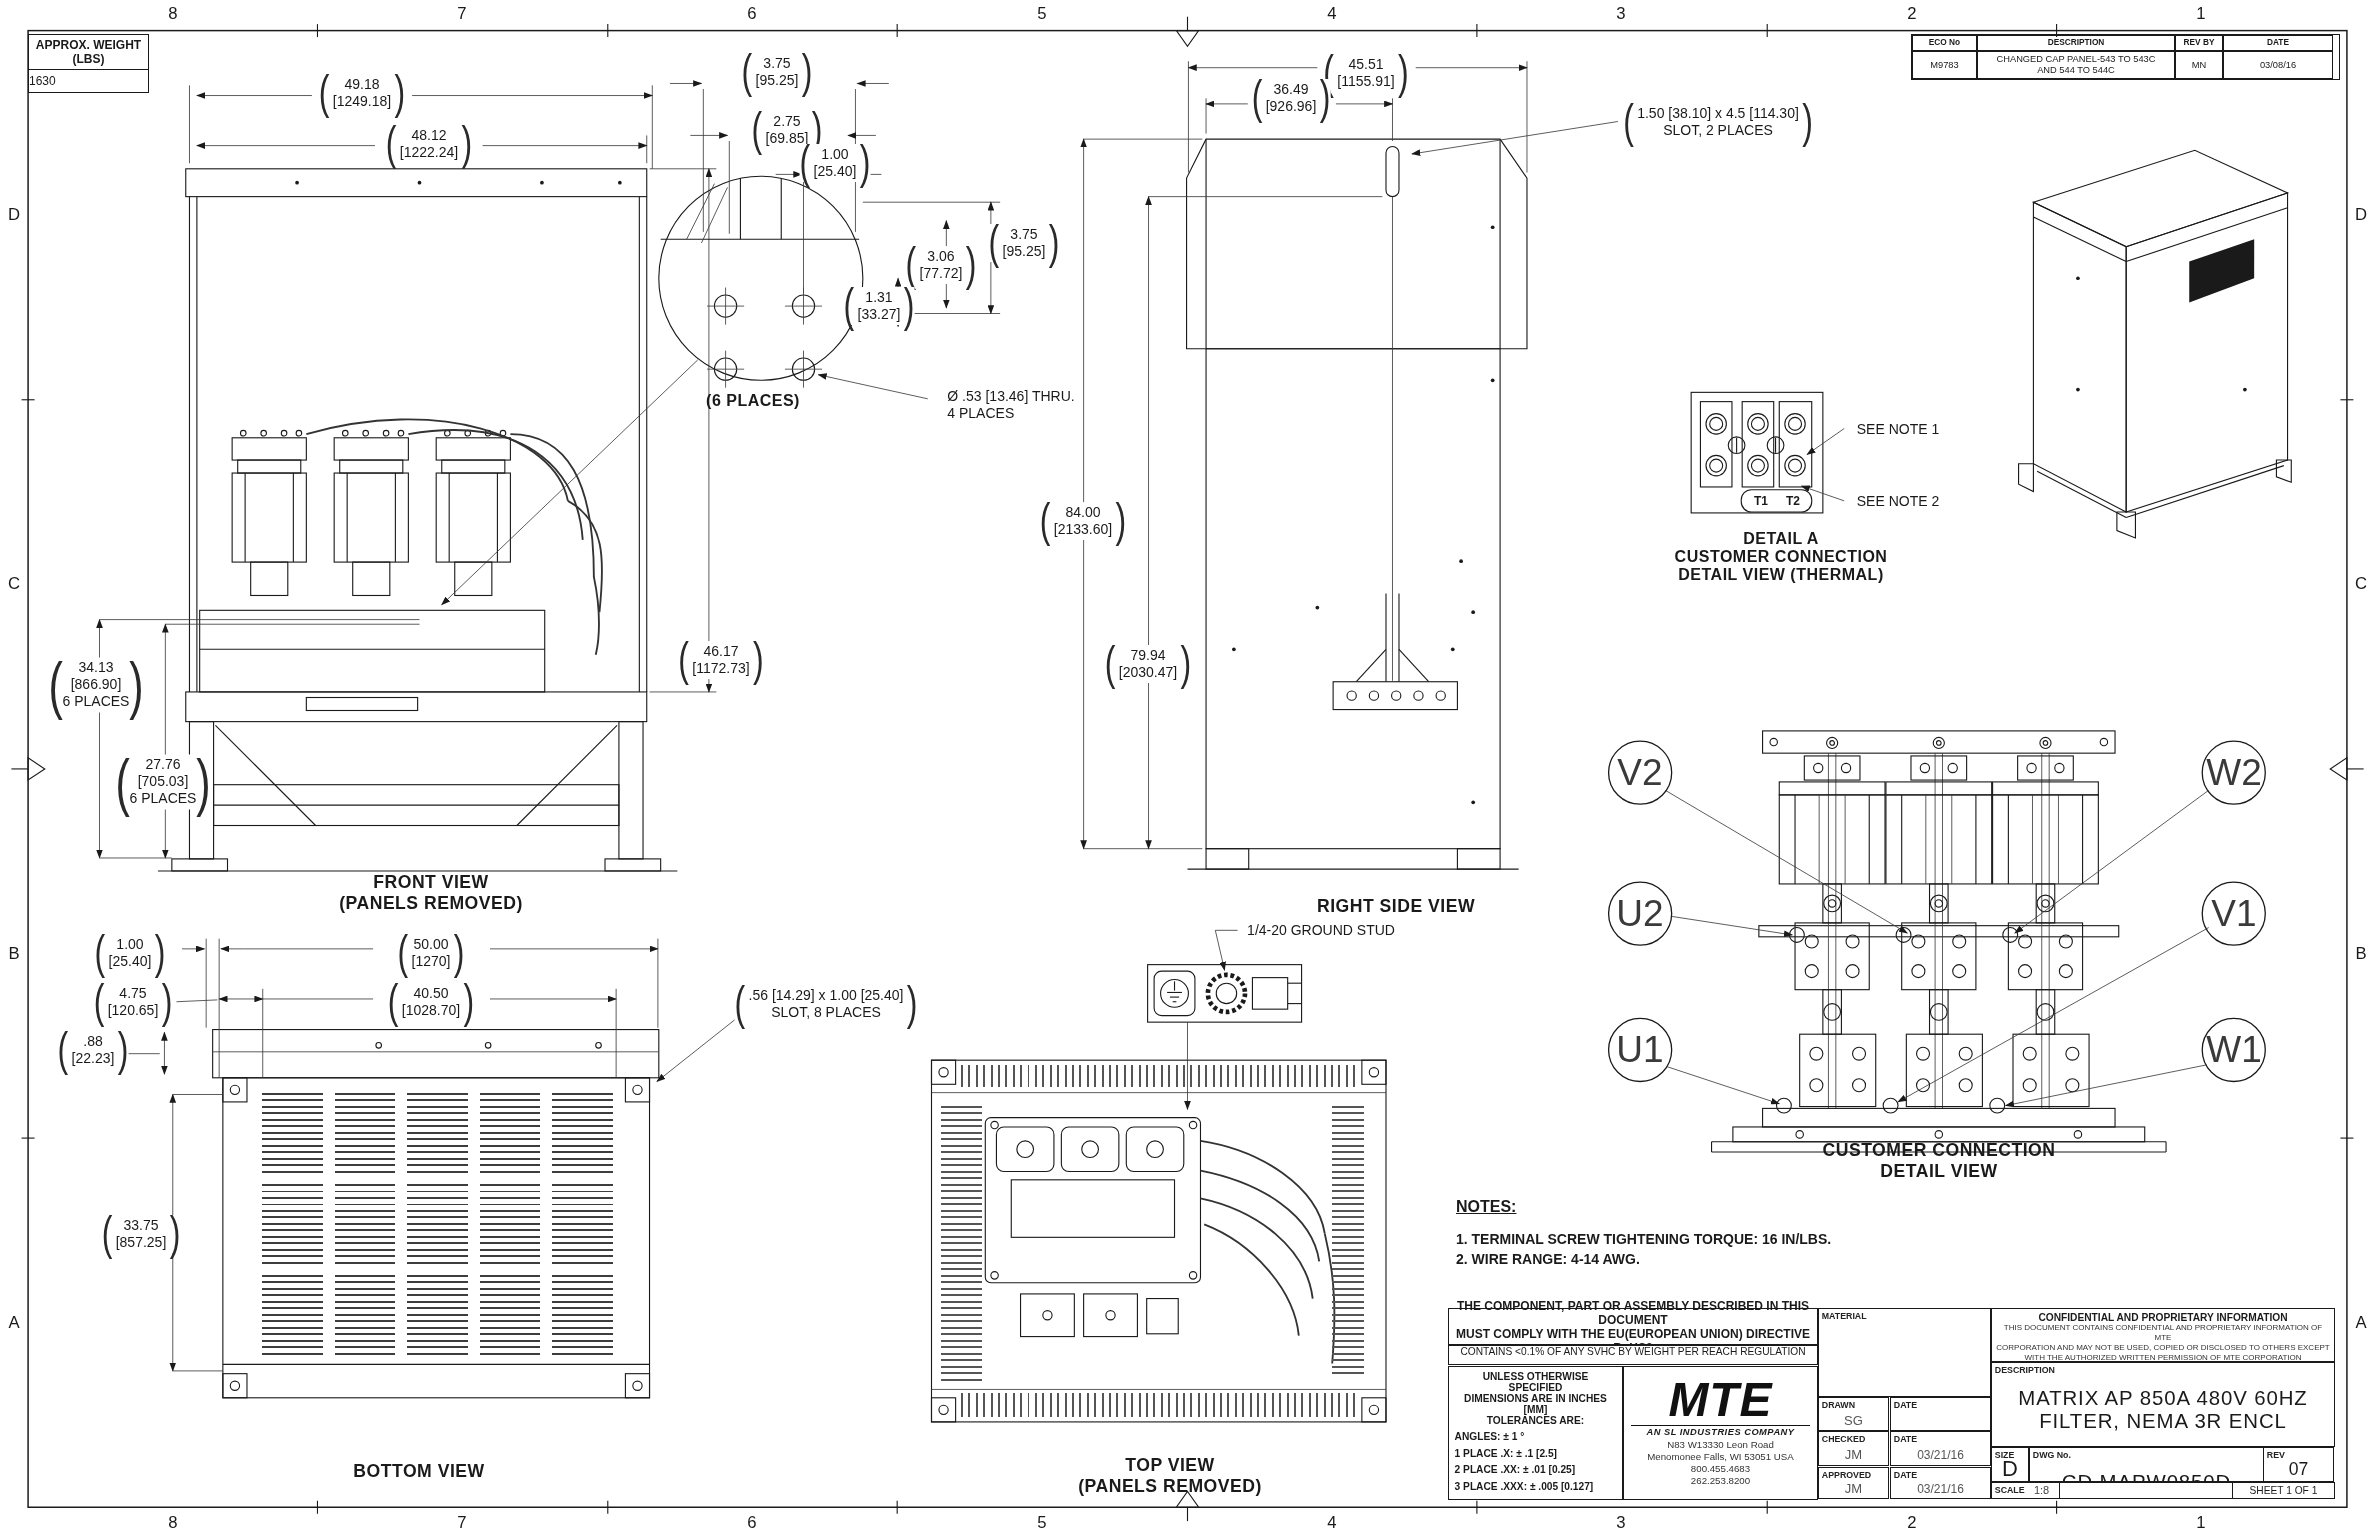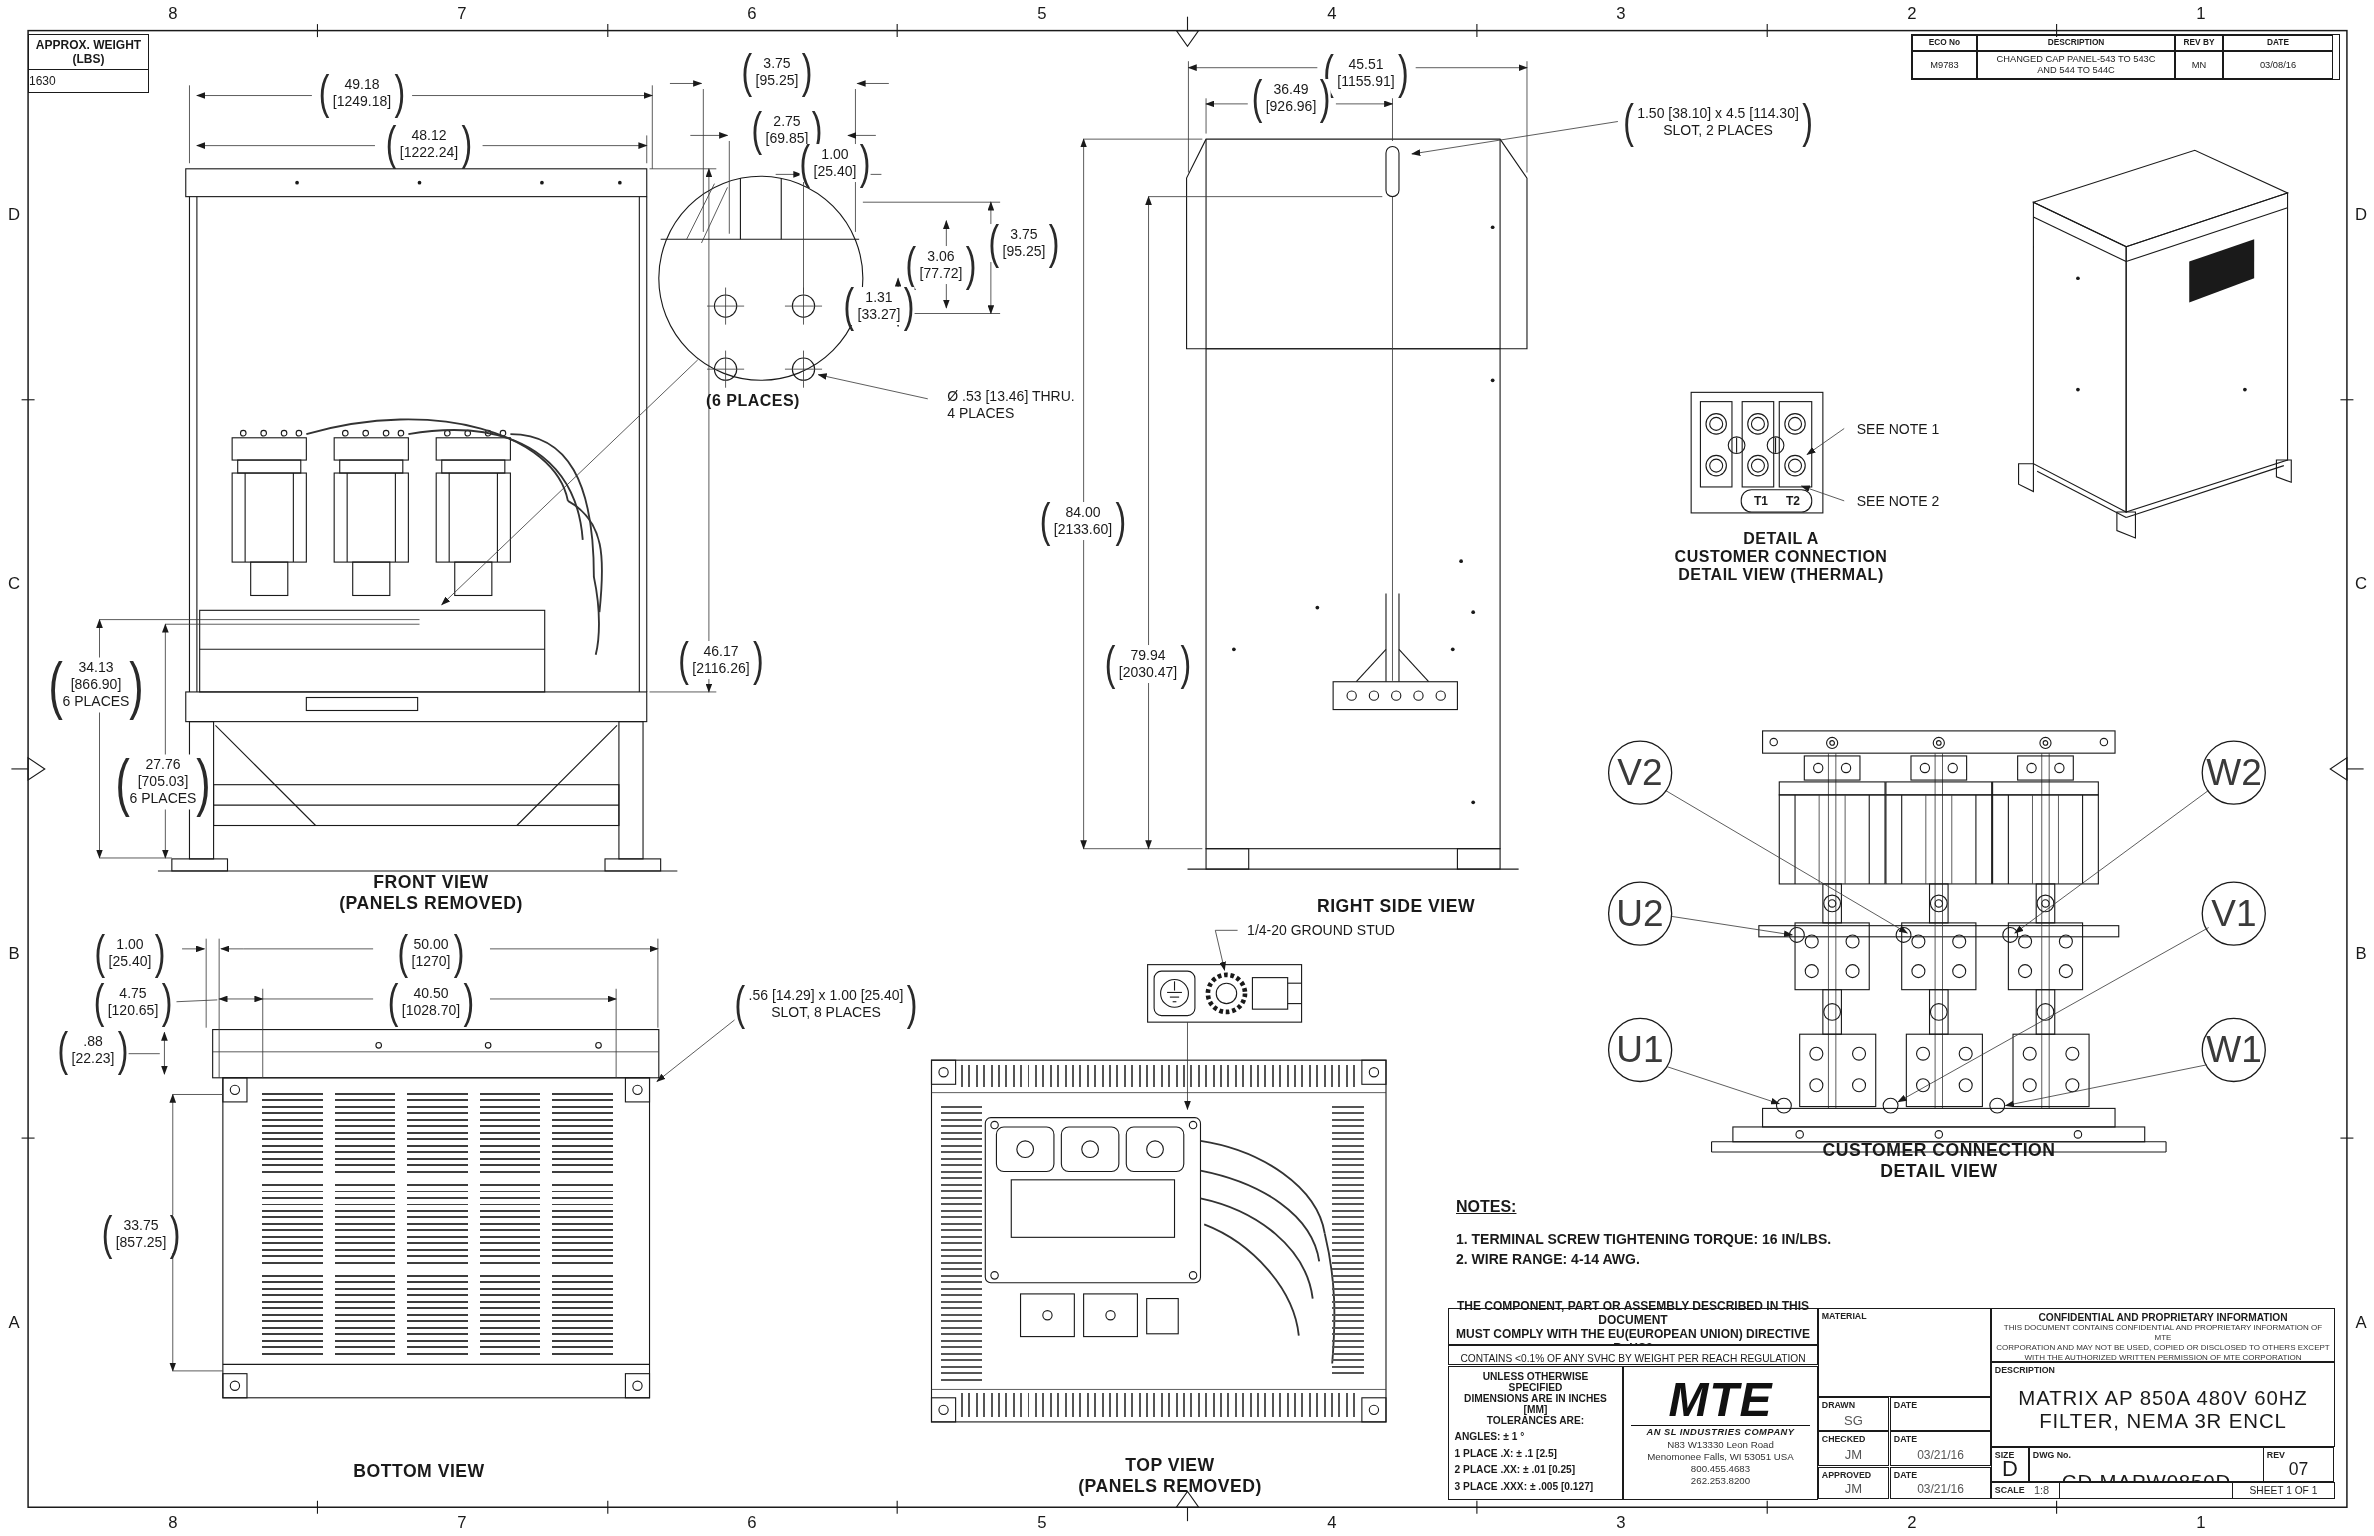--- a/index.html
+++ b/index.html
@@ -501,21 +501,21 @@
 AND 544 TO 544C</div>
   <div class="vl">MN</div>
   <div class="vl">03/08/16</div>
 </div>
 
 <div class="dim" style="left:362px;top:93px">49.18
 [1249.18]</div>
 <div class="dim" style="left:429px;top:144px">48.12
 [1222.24]</div>
 <div class="dim" style="left:721px;top:660px">46.17
-[2116.26]</div>
+[1172.73]</div>
 <div class="dim dim3" style="left:96px;top:685px">34.13
 [866.90]
 6 PLACES</div>
 <div class="dim dim3" style="left:163px;top:782px">27.76
 [705.03]
 6 PLACES</div>
 <div class="cap" style="left:431px;top:893px">FRONT VIEW
 (PANELS REMOVED)</div>
 
 <div class="dim" style="left:777px;top:72px">3.75
@@ -587,21 +587,21 @@
   <div class="nt">NOTES:</div>
   <div class="ni">1.  TERMINAL SCREW TIGHTENING TORQUE: 16 IN/LBS.</div>
   <div class="ni">2.  WIRE RANGE: 4-14 AWG.</div>
 </div>
 
 <div id="tb">
   <div class="cell" style="left:0;top:0;width:370px;height:37px;display:flex;align-items:center;justify-content:center">
     <div class="tb-val smbold">THE COMPONENT, PART OR ASSEMBLY DESCRIBED IN THIS DOCUMENT
 MUST COMPLY WITH THE EU(EUROPEAN UNION) DIRECTIVE RoHS2</div>
   </div>
-  <div class="cell" style="left:0;top:37px;width:370px;height:20.4px;display:flex;align-items:flex-end;justify-content:center">
+  <div class="cell" style="left:0;top:37px;width:370px;height:20.4px;display:flex;align-items:flex-start;justify-content:center">
     <div class="tb-val" style="font-size:10.2px">CONTAINS &lt;0.1% OF ANY SVHC BY WEIGHT PER REACH REGULATION</div>
   </div>
   <div class="cell" style="left:0;top:58px;width:175px;height:134px;padding:3.7px 5.6px;box-sizing:border-box">
     <div class="tb-val" style="font-size:10.2px;font-weight:bold">UNLESS OTHERWISE SPECIFIED
 DIMENSIONS ARE IN INCHES [MM]
 TOLERANCES ARE:</div>
     <div style="font-size:10.2px;font-weight:bold;margin-top:5.6px">ANGLES: ± 1 °</div>
     <div style="font-size:10.2px;font-weight:bold;margin-top:5.6px">1 PLACE .X: ± .1 [2.5]</div>
     <div style="font-size:10.2px;font-weight:bold;margin-top:5.6px">2 PLACE .XX: ± .01 [0.25]</div>
     <div style="font-size:10.2px;font-weight:bold;margin-top:5.6px">3 PLACE .XXX: ± .005 [0.127]</div>

